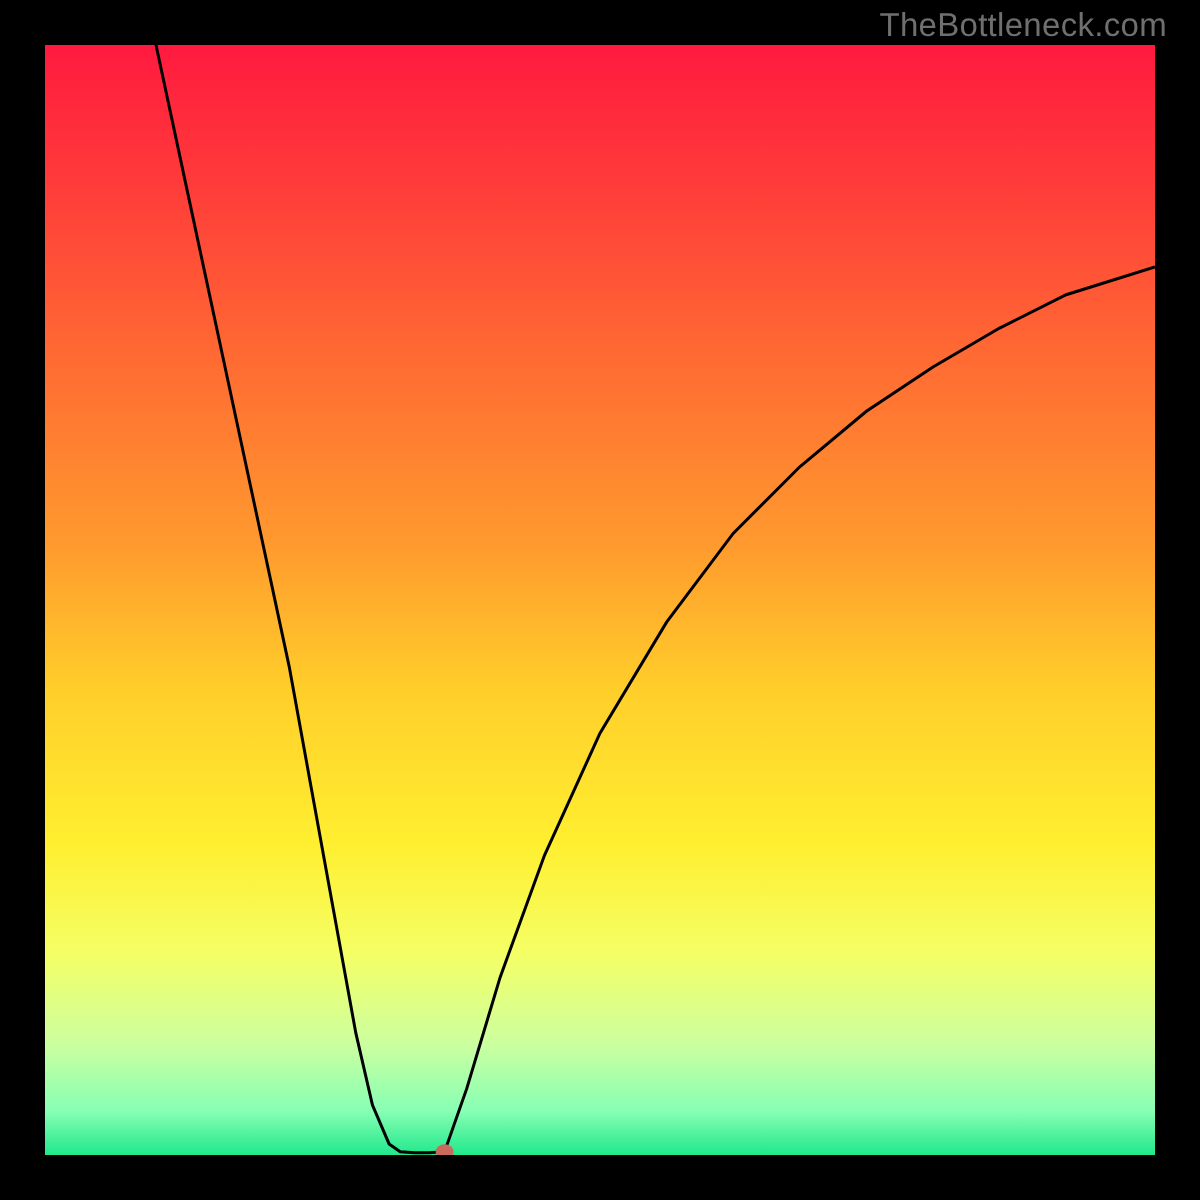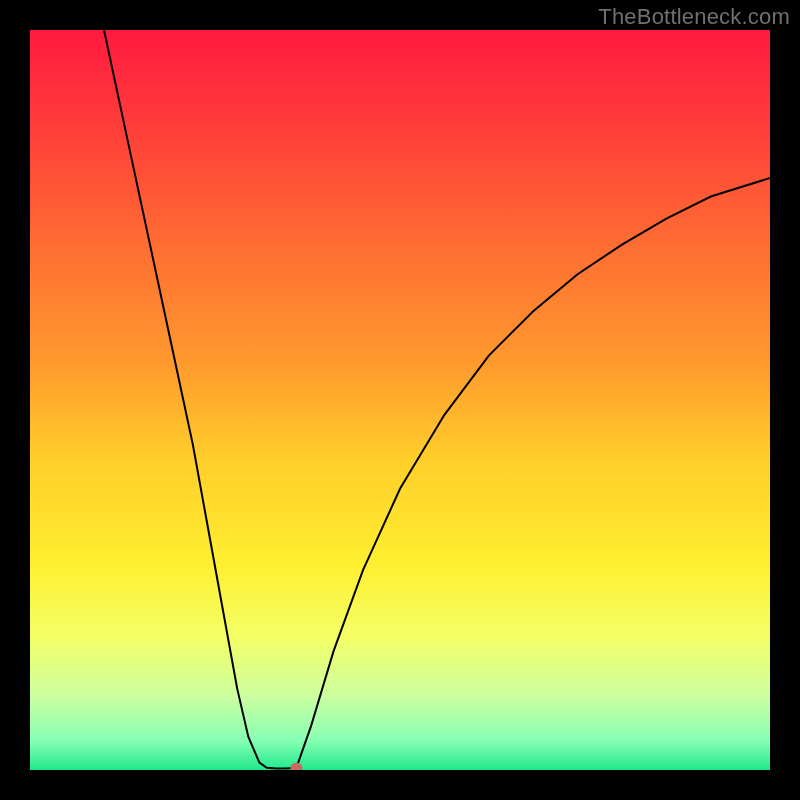--- a/index.html
+++ b/index.html
@@ -38,21 +38,21 @@
     fill: none;
     stroke: #000;
     stroke-width: 2;
   }
   .dot {
     stroke: none;
   }
   .watermark {
     position: absolute;
     top: 4px;
-    right: 10px;
+    right: 22px;
     color: #6f6f6f;
     font-size: 22px;
     font-weight: 400;
     letter-spacing: 0.2px;
     user-select: none;
   }
 </style>
 </head>
 <body>
 

